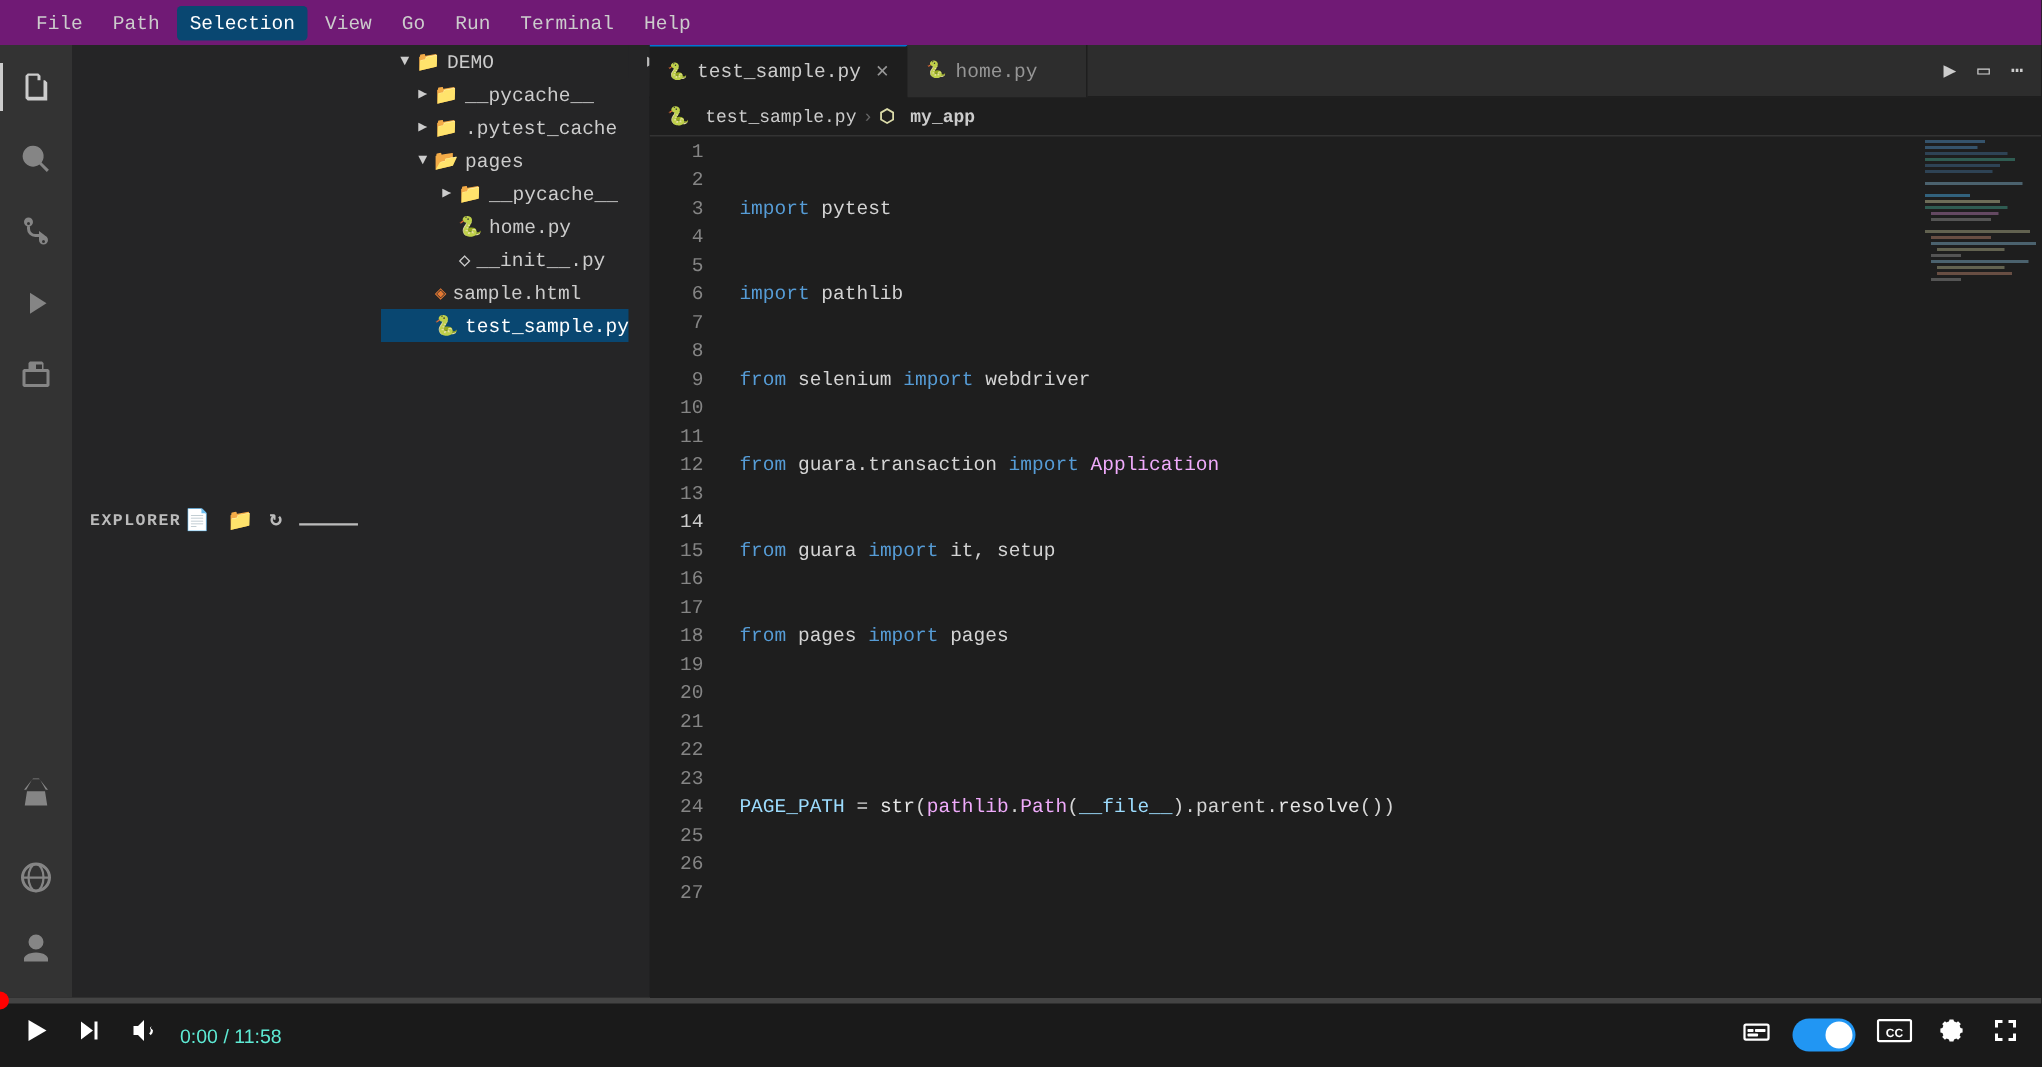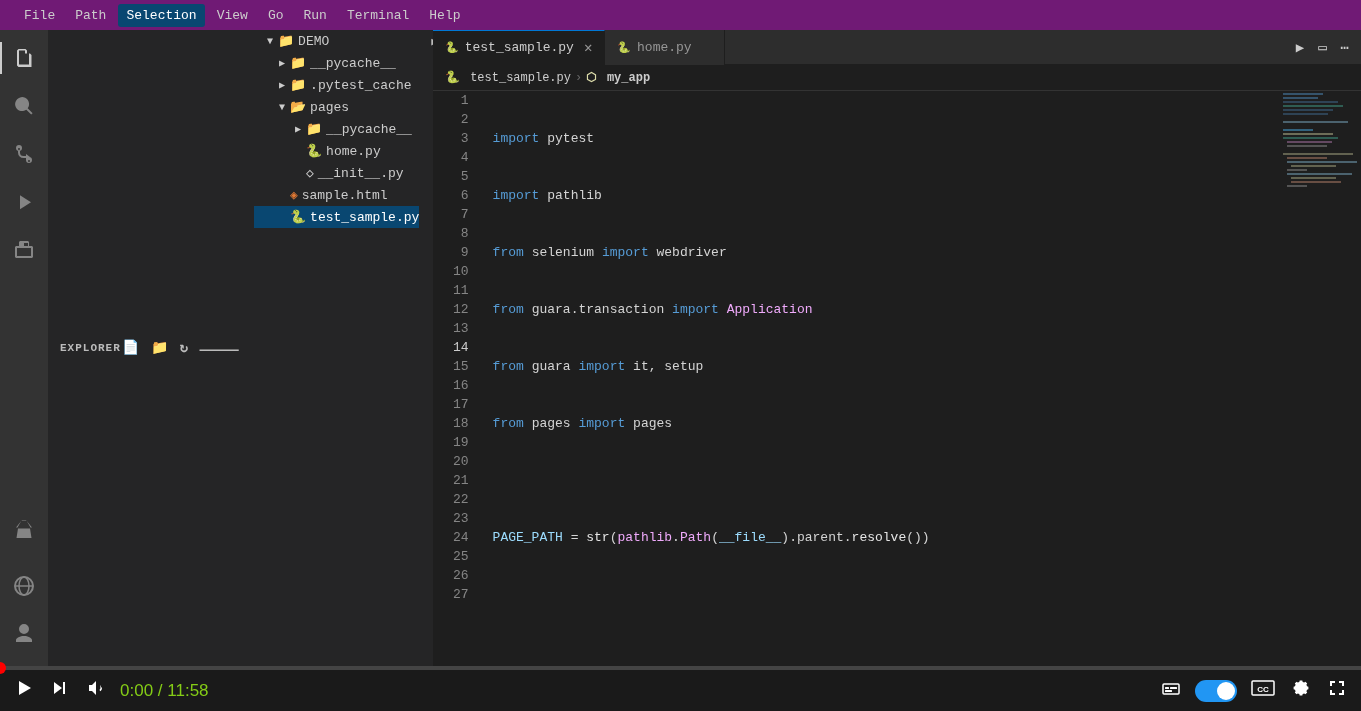--- a/index.html
+++ b/index.html
@@ -264,22 +264,22 @@
     }
     .ctrl-btn {
       color: #fff;
       cursor: pointer;
       font-size: 20px;
       background: none;
       border: none;
       padding: 2px;
     }
     .time-display {
-      color: #84cc16;
-      font-size: 17px;
+      color: #5eead4;
+      font-size: 13px;
       font-family: Arial, sans-serif;
     }
     .controls-spacer { flex: 1; }
     .right-controls {
       display: flex;
       align-items: center;
       gap: 12px;
     }
     .toggle-switch {
       width: 42px;

